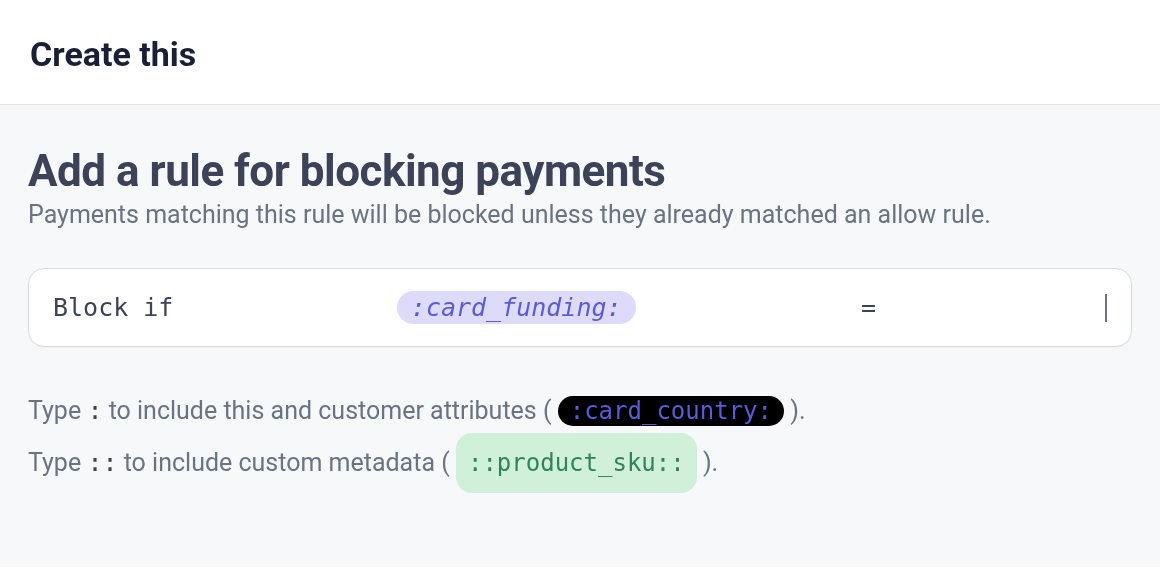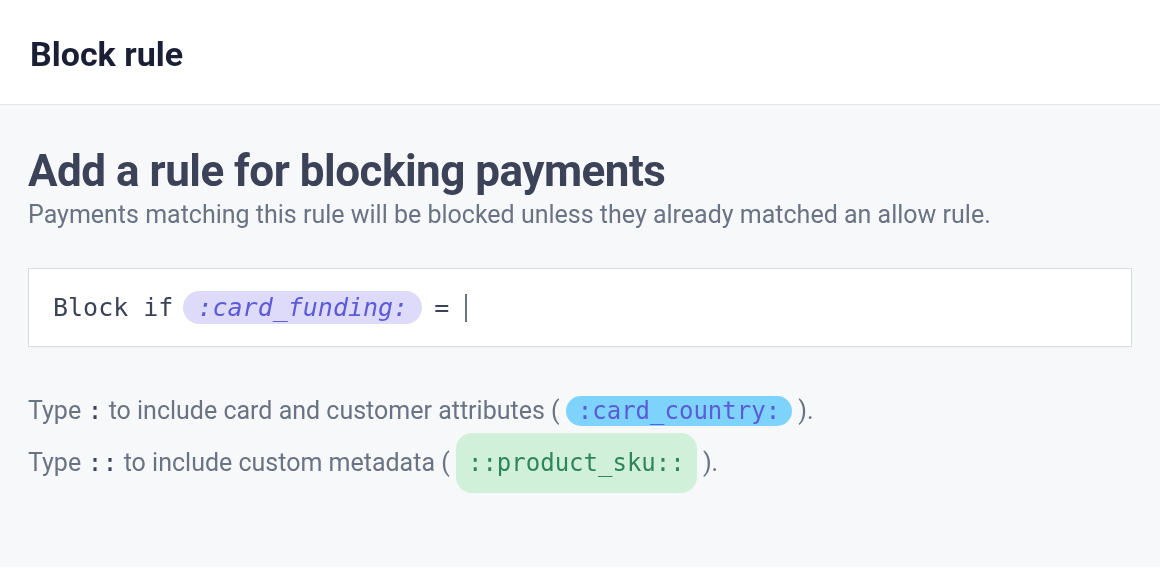--- a/index.html
+++ b/index.html
@@ -38,30 +38,31 @@
     .page-subtitle {
       font-size: 25px;
       font-weight: 400;
       color: #6a7383;
       margin-bottom: 36px;
       line-height: 1.4;
     }
     .rule-editor {
       background: #ffffff;
       border: 1px solid #d9dce1;
-      border-radius: 0;
+      border-radius: 16px;
       padding: 22px 24px;
       box-shadow: 0 1px 2px rgba(0,0,0,0.03);
       font-family: "SFMono-Regular", ui-monospace, Menlo, Consolas, monospace;
       font-size: 25px;
       display: flex;
       align-items: center;
       gap: 10px;
       margin-bottom: 40px;
       cursor: text;
+      justify-content: space-between;
     }
     .rule-keyword {
       color: #3c4257;
       font-weight: 400;
     }
     .token-attr {
       background: #dedafa;
       color: #5b5bd6;
       padding: 2px 14px;
       border-radius: 18px;
@@ -89,55 +90,55 @@
       line-height: 1.9;
     }
     .hint-line {
       margin-bottom: 4px;
     }
     .code-inline {
       font-family: "SFMono-Regular", ui-monospace, Menlo, Consolas, monospace;
       color: #3c4257;
     }
     .pill-attr {
-      background: #7dd3fc;
+      background: #000000;
       color: #5b5bd6;
       padding: 1px 12px;
       border-radius: 16px;
       font-family: "SFMono-Regular", ui-monospace, Menlo, Consolas, monospace;
       font-size: 24px;
     }
     .pill-meta {
       background: #d1f0d9;
       color: #2f855a;
       padding: 16px 12px;
       border-radius: 16px;
       font-family: "SFMono-Regular", ui-monospace, Menlo, Consolas, monospace;
       font-size: 24px;
     }
   </style>
 </head>
 <body>
 
 <div class="header">
-  <h1 class="header-title">Block rule</h1>
+  <h1 class="header-title">Create this</h1>
 </div>
 
 <div class="content">
   <h2 class="page-title">Add a rule for blocking payments</h2>
   <p class="page-subtitle">Payments matching this rule will be blocked unless they already matched an allow rule.</p>
 
   <div class="rule-editor">
     <span class="rule-keyword">Block if</span>
     <span class="token-attr">:card_funding:</span>
     <span class="rule-operator">=</span>
     <span class="cursor"></span>
   </div>
 
   <div class="hints">
     <div class="hint-line">
-      <span>Type </span><span class="code-inline">:</span><span> to include card and customer attributes ( </span><span class="pill-attr">:card_country:</span><span> ).</span>
+      <span>Type </span><span class="code-inline">:</span><span> to include this and customer attributes ( </span><span class="pill-attr">:card_country:</span><span> ).</span>
     </div>
     <div class="hint-line">
       <span>Type </span><span class="code-inline">::</span><span> to include custom metadata ( </span><span class="pill-meta">::product_sku::</span><span> ).</span>
     </div>
   </div>
 </div>
 
 </body></html>

